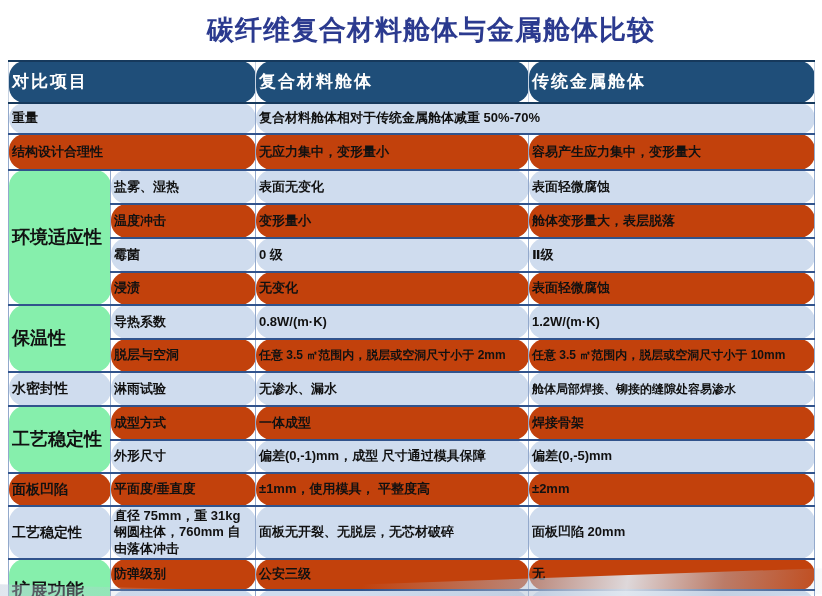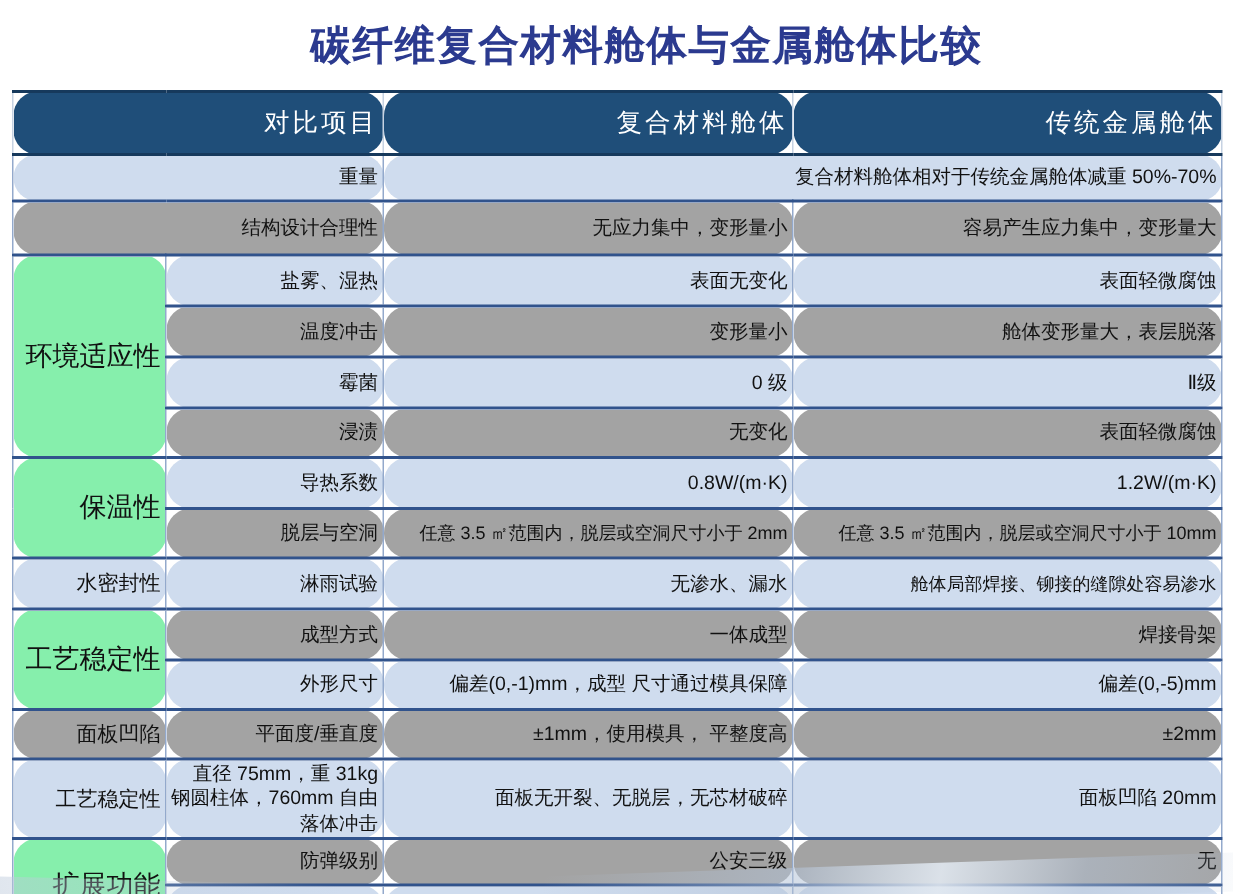--- a/index.html
+++ b/index.html
@@ -22,43 +22,43 @@
     position:absolute;left:8px;top:60px;
     width:806px;
     border-collapse:collapse;
     table-layout:fixed;
   }
   table.cmp td,table.cmp th{
     border-top:2px solid #31538c;
     border-bottom:2px solid #31538c;
     border-left:1px solid #93a9cc;
     border-right:1px solid #93a9cc;
-    text-align:right;
+    text-align:left;
     vertical-align:middle;
     padding:1px 3px;
     font-size:13px;
-    font-weight:normal;
+    font-weight:bold;
     color:#111111;
     line-height:1.25;
     overflow:hidden;
     border-radius:16px;
   }
   table.cmp th{
     background:#1f4e79;
     color:#ffffff;
     font-size:17px;
     letter-spacing:2px;
     height:38px;
     border-left:1px solid #c6d2e2;
     border-right:1px solid #c6d2e2;
     border-top:2px solid #16395c;
     border-bottom:2px solid #16395c;
   }
   table.cmp td.blue{background:#cfdcee;margin-top:16px;}
-  table.cmp td.white{background:#a3a3a3;}
+  table.cmp td.white{background:#c2410c;}
   table.cmp td.catspan{background:#86efac;font-size:18px;}
   td.leftval{text-align:left;padding-left:8px;}
   td.small{font-size:10.5px;line-height:1.35;}
   td.h30{height:27px;} td.h31{height:28px;} td.h32{height:29px;}
   td.h33{height:30px;} td.h35{height:32px;} td.h40{height:37px;}
   .deco-band{
     position:absolute;
     bottom:-6px;right:-20px;
     width:480px;height:26px;
     transform:skewY(-2deg);

